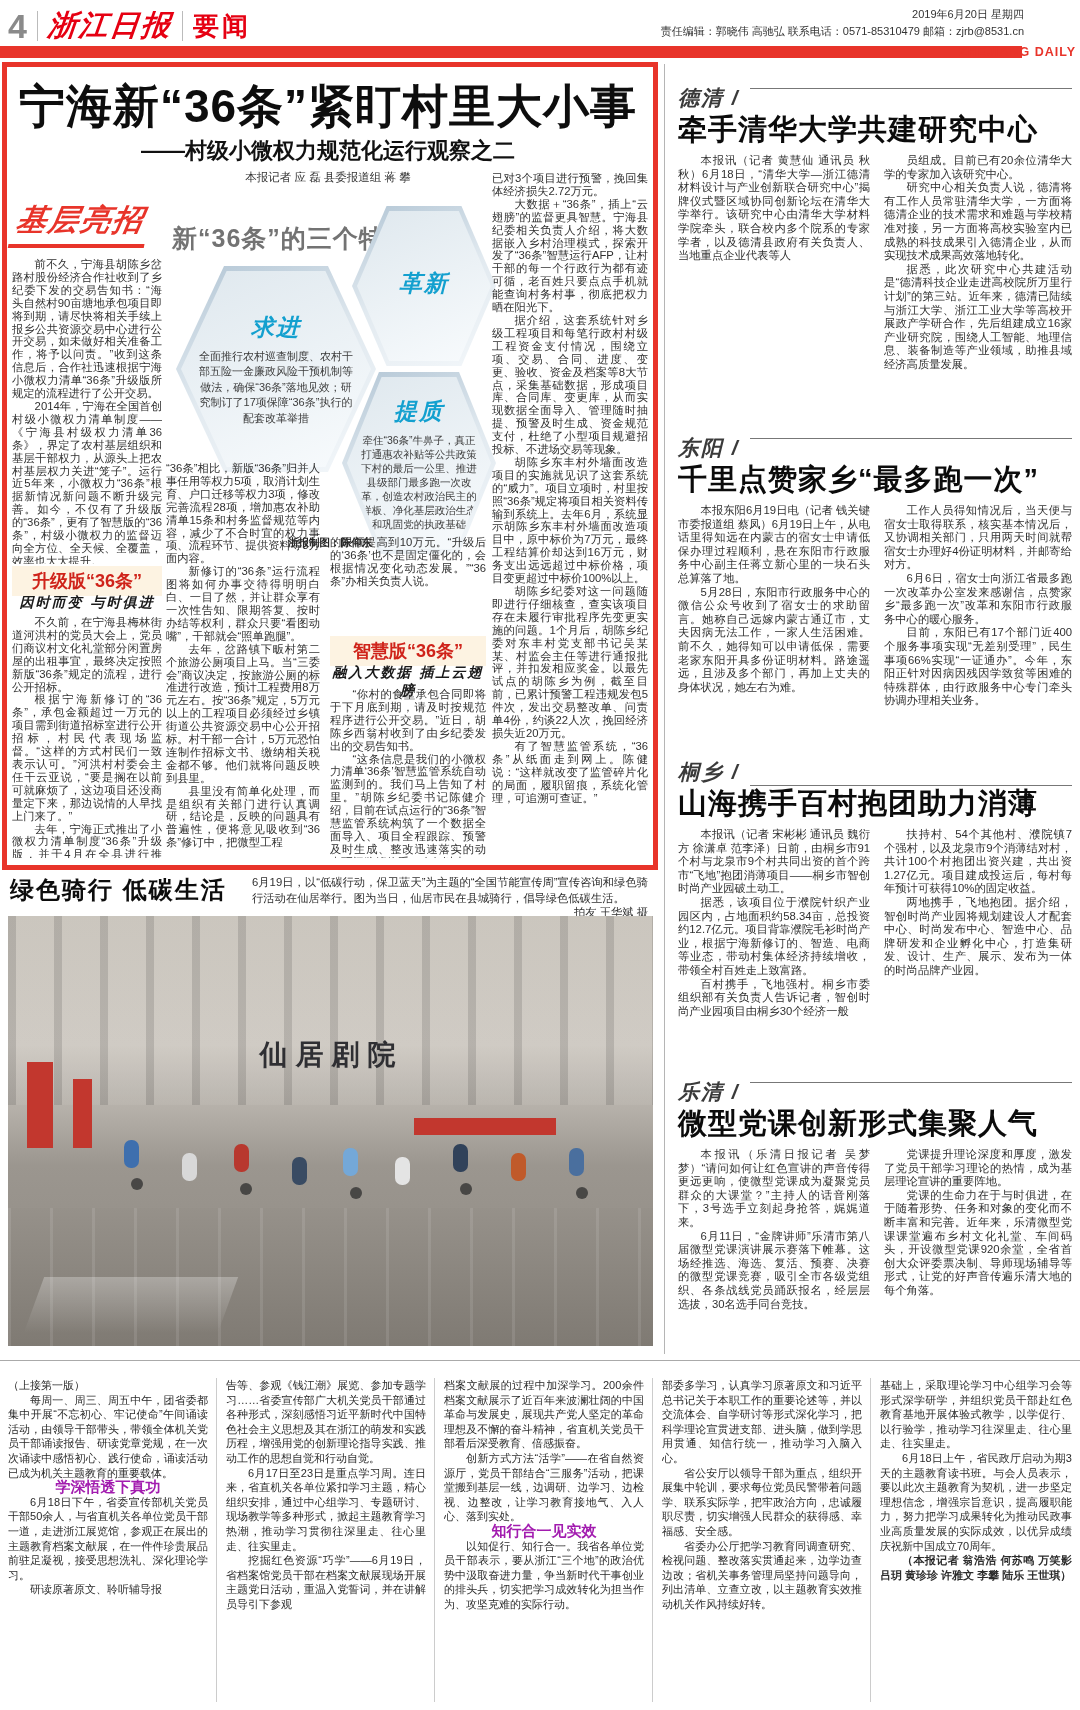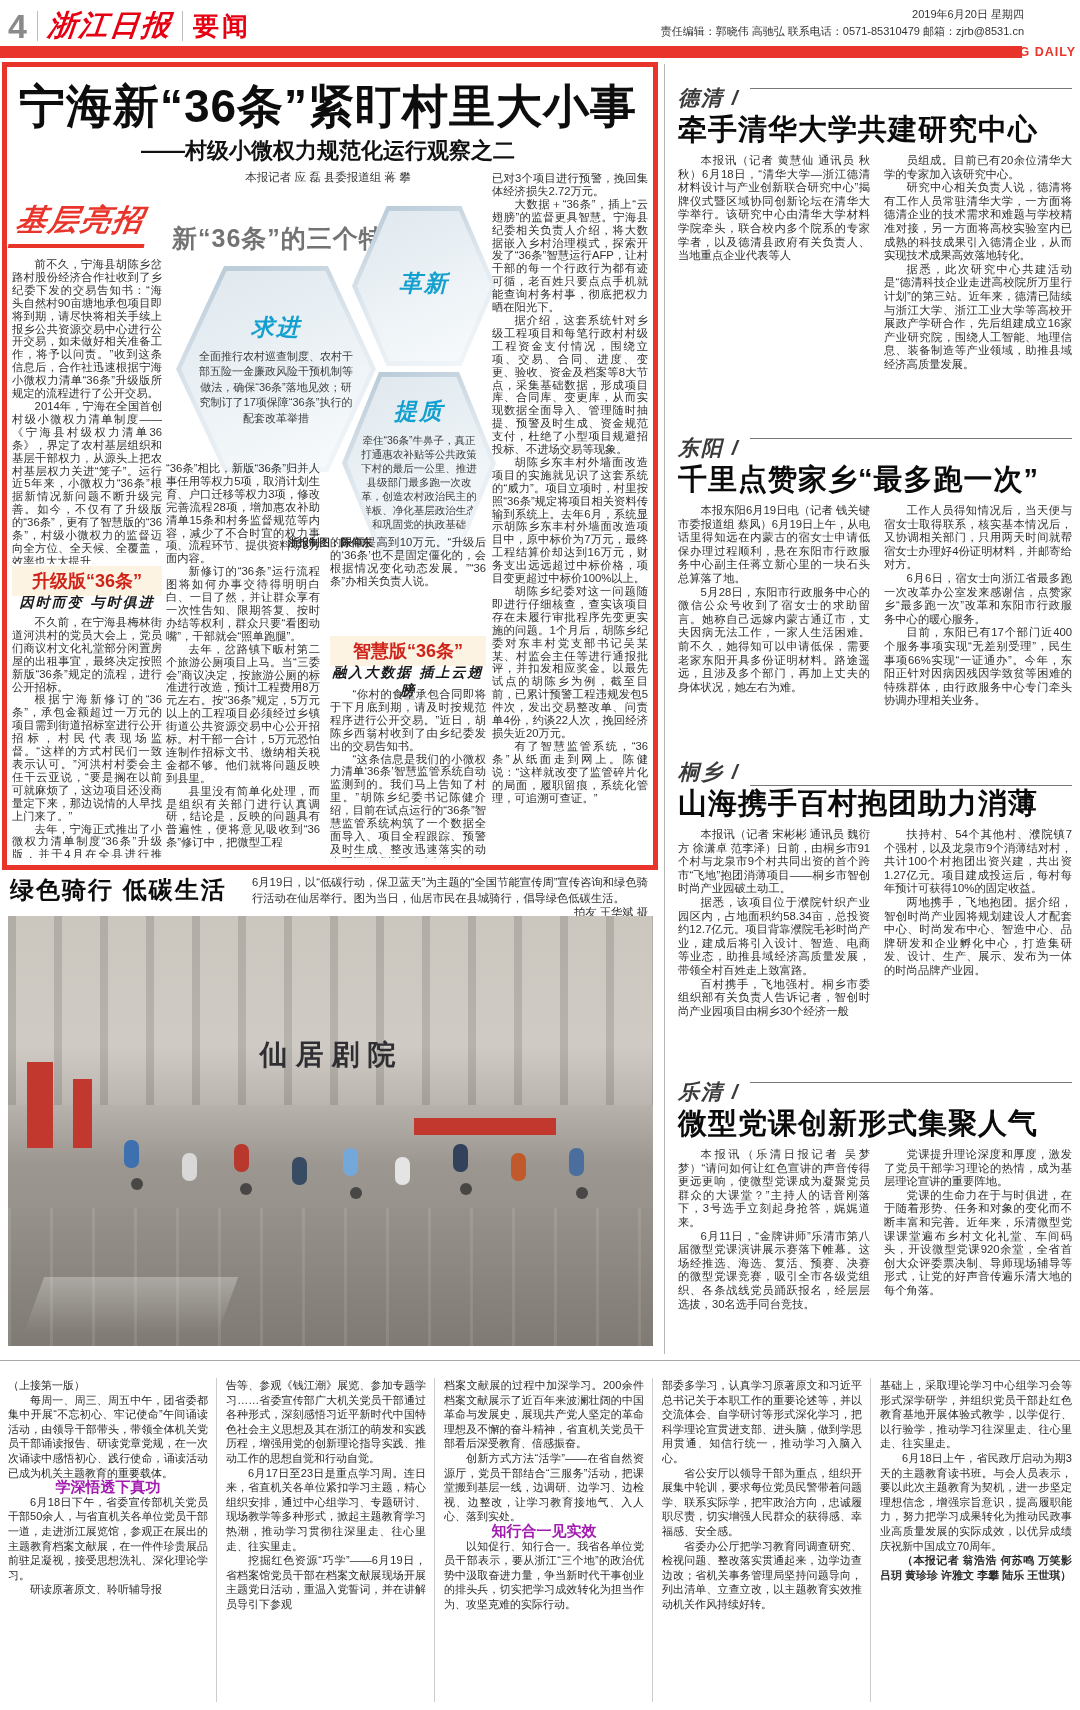--- a/index.html
+++ b/index.html
@@ -230,21 +230,21 @@
     <p>目前，东阳已有17个部门近400个服务事项实现“无差别受理”，民生事项66%实现“一证通办”。今年，东阳正针对因病因残因学致贫等困难的特殊群体，由行政服务中心专门牵头协调办理相关业务。</p>
   </div>
 
   <div class="kicker" style="top:758px;align-items:flex-end;">
     <span class="kname">桐乡 /</span>
     <span class="krule"></span>
   </div>
   <div class="sbhl" style="top:784px;">山海携手百村抱团助力消薄</div>
   <div class="col sbcol" style="left:678px;top:828px;width:192px;height:230px;">
     <p>本报讯（记者 宋彬彬 通讯员 魏衍方 徐潇卓 范李泽）日前，由桐乡市91个村与龙泉市9个村共同出资的首个跨市“飞地”抱团消薄项目——桐乡市智创时尚产业园破土动工。</p>
-    <p>据悉，该项目位于濮院针织产业园区内，占地面积约58.34亩，总投资约12.7亿元。项目背靠濮院毛衫时尚产业，建成后将引入设计、智造、电商等业态，助推县域经济高质量发展，带领全村百姓走上致富路。</p>
+    <p>据悉，该项目位于濮院针织产业园区内，占地面积约58.34亩，总投资约12.7亿元。项目背靠濮院毛衫时尚产业，根据宁海新修订的、智造、电商等业态，带动村集体经济持续增收，带领全村百姓走上致富路。</p>
     <p>百村携手，飞地强村。桐乡市委组织部有关负责人告诉记者，智创时尚产业园项目由桐乡30个经济一般</p>
   </div>
   <div class="col sbcol" style="left:884px;top:828px;width:188px;height:230px;">
     <p class="cont">扶持村、54个其他村、濮院镇7个强村，以及龙泉市9个消薄结对村，共计100个村抱团出资兴建，共出资1.27亿元。项目建成投运后，每村每年预计可获得10%的固定收益。</p>
     <p>两地携手，飞地抱团。据介绍，智创时尚产业园将规划建设人才配套中心、时尚发布中心、智造中心、品牌研发和企业孵化中心，打造集研发、设计、生产、展示、发布为一体的时尚品牌产业园。</p>
   </div>
 
   <div class="kicker" style="top:1078px;">
     <span class="kname">乐清 /</span>
     <span class="krule"></span>

